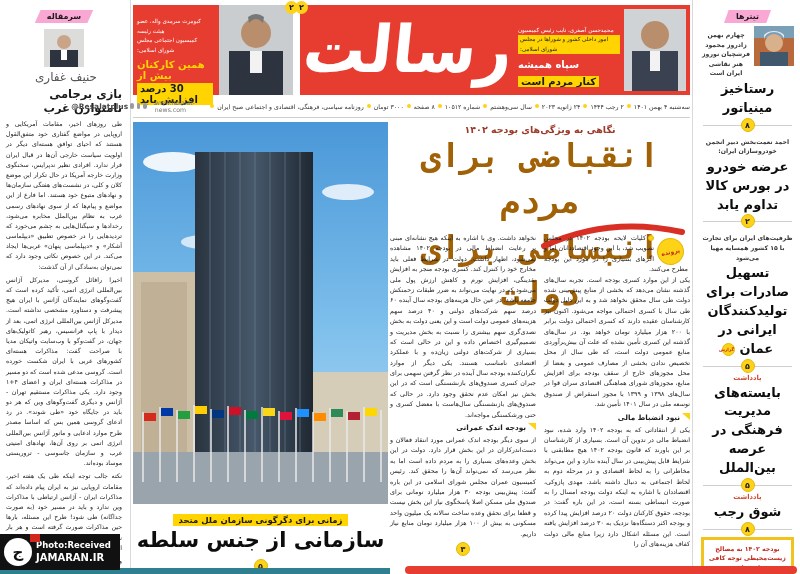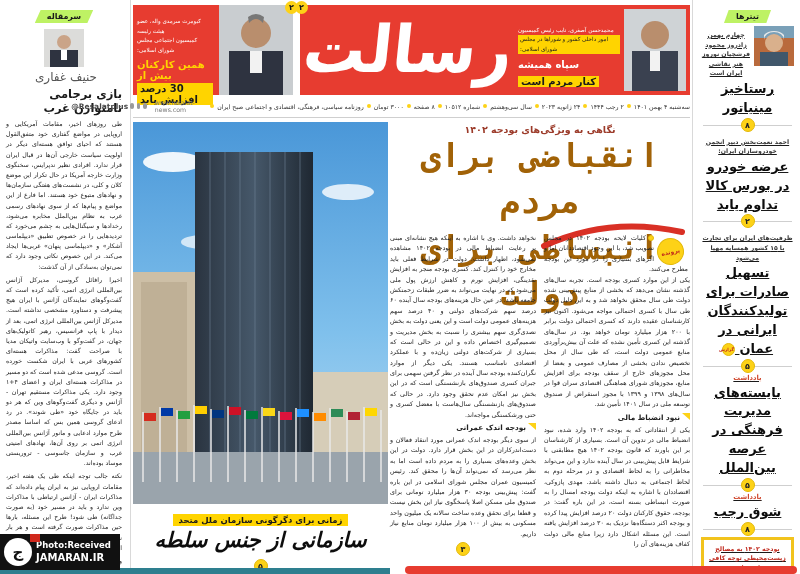--- a/index.html
+++ b/index.html
@@ -5,21 +5,21 @@
   * { margin:0; padding:0; box-sizing:border-box; }
   html,body { background:#e9e9e9; }
   .page {
     position:relative; width:800px; height:574px; background:#fff;
     font-family:"DejaVu Sans", sans-serif; direction:rtl; overflow:hidden;
     color:#1a1a1a;
   }
   .vdiv { position:absolute; top:0; width:1px; height:574px; background:#d9d9d9; }
   
   .tab {
-    display:inline-block; background:#bef264; color:#1a1a1a;
+    display:inline-block; background:#f9a8d4; color:#1a1a1a;
     font-size:8px; font-weight:bold; padding:2px 12px;
     clip-path:polygon(10% 0,100% 0,90% 100%,0 100%);
   }
   
   .pgbadge {
     display:inline-block; width:14px; height:14px; border-radius:50%;
     background:#fdd217; color:#222; font-size:8px; font-weight:bold;
     text-align:center; line-height:14px; border:1px solid #e3b90a;
   }
   .divider { position:relative; height:1px; background:#cfcfcf; margin:7px 2px; overflow:visible; }
@@ -88,24 +88,24 @@
   .lead-indent { display:inline-block; width:34px; height:28px; float:right; }
   .subhead { font-size:7.3px; font-weight:bold; margin:2px 0 1px; }
   .subhead .tri { display:inline-block; width:0; height:0; border-style:solid;
     border-width:0 8px 7px 0; border-color:transparent #fdd217 transparent transparent; margin-left:2px; }
   .end-badge { text-align:center; margin-top:3px; }
   
   .un-photo { position:absolute; top:122px; left:0; width:255px; height:382px; background:#8bc1e8; }
   .photo-caption { position:absolute; top:508px; left:0; width:255px; text-align:center; }
   .cap-kicker { display:inline-block; background:#ffd400; font-size:8.5px; font-weight:bold;
     padding:1px 5px; color:#1a1a1a; }
-  .cap-headline { font-size:21px; font-weight:bold; letter-spacing:-0.5px; color:#0d0d0d; margin-top:1px;font-style:italic; }
+  .cap-headline { font-size:21px; font-weight:bold; letter-spacing:-0.5px; color:#0d0d0d; margin-top:1px; }
   .cap-badge { margin-top:2px; }
   
-  .sidebar { position:absolute; right:0; top:0; width:104px; height:574px; padding:4px 6px 0 5px;text-decoration:underline; }
+  .sidebar { position:absolute; right:0; top:0; width:104px; height:574px; padding:4px 6px 0 5px; }
   .sidebar .tabwrap { text-align:center; margin-bottom:3px; }
   .sb-item { text-align:center; }
   .sb-item1 { display:flex; gap:3px; align-items:flex-start; }
   .sb-photo { width:40px; height:40px; flex:0 0 auto; background:#caa; }
   .sb-kicker { font-size:6.2px; font-weight:600; color:#333; line-height:1.55; text-align:center; padding-top:4px; }
   .sb-headline { font-size:13px; font-weight:bold; line-height:1.45; letter-spacing:-0.4px; color:#0d0d0d; margin-top:2px; }
   .sb-label { font-size:6.8px; font-weight:bold; color:#d0482e; margin-bottom:1px; }
   .minibadge { display:inline-block; width:13px; height:13px; border-radius:50%; background:#fdd217;
     border:1px solid #e3b90a; color:#c0281c; font-size:4.3px; font-weight:bold; line-height:12px;
     text-align:center; vertical-align:middle; }

